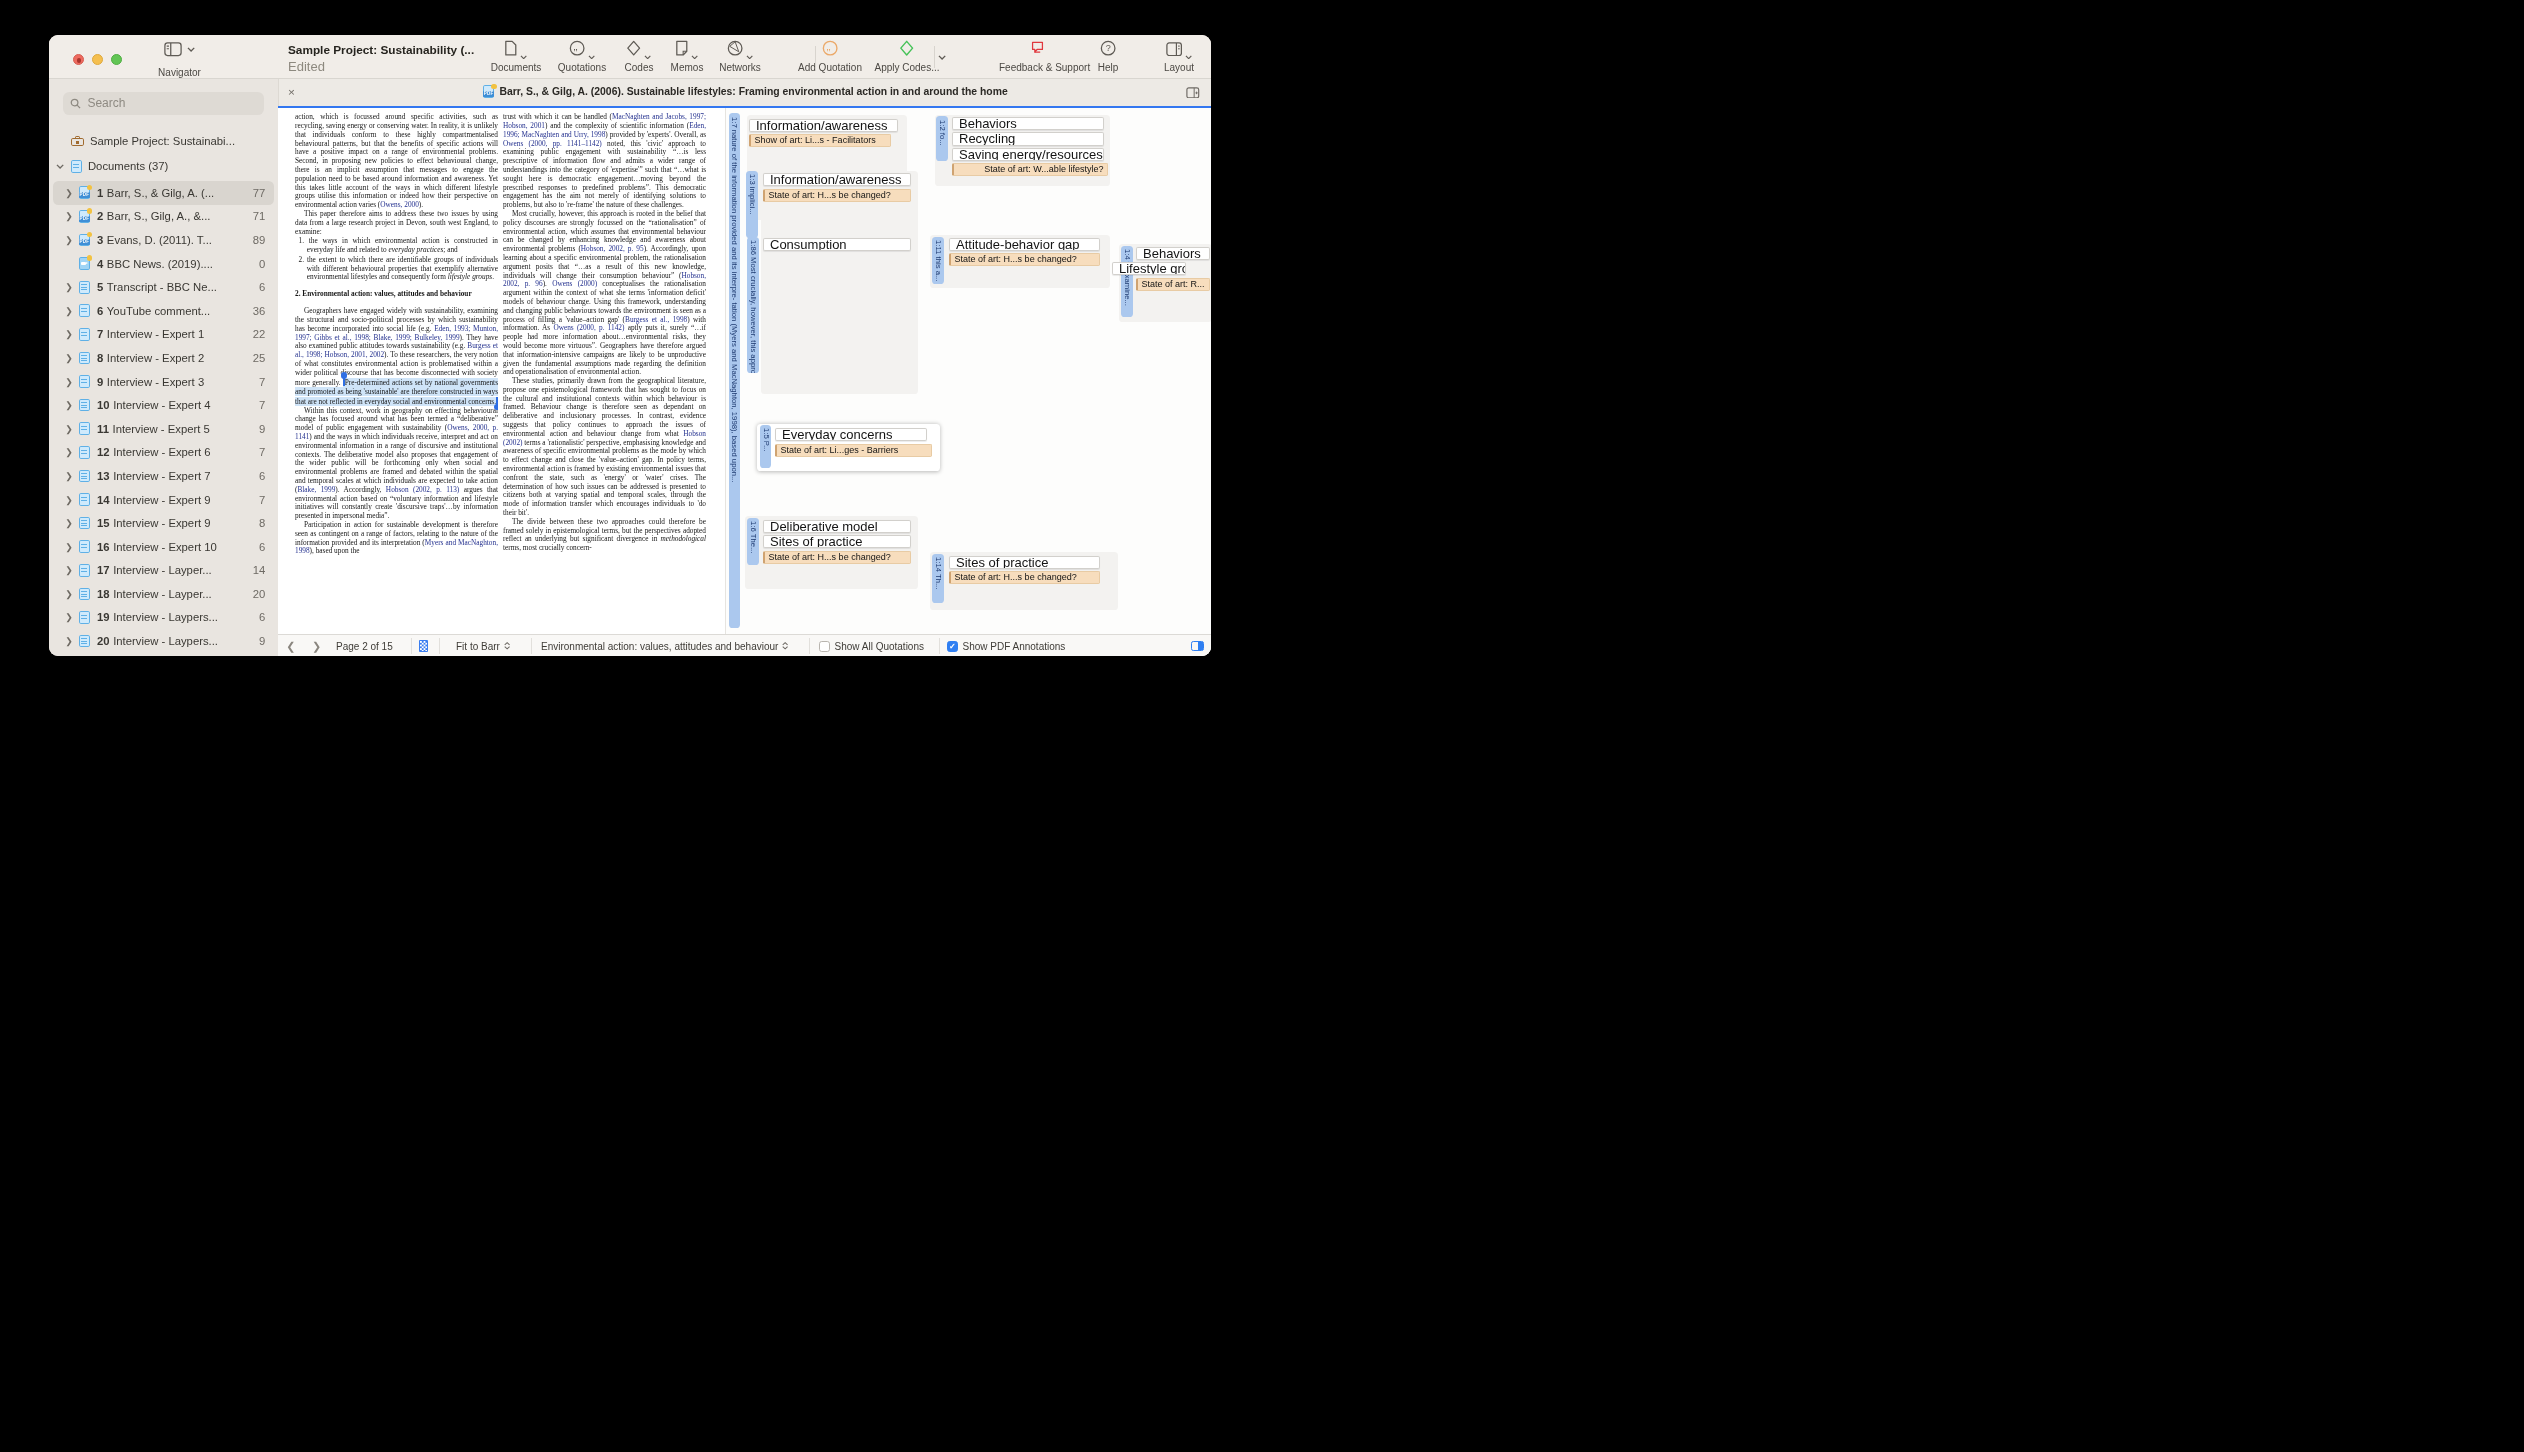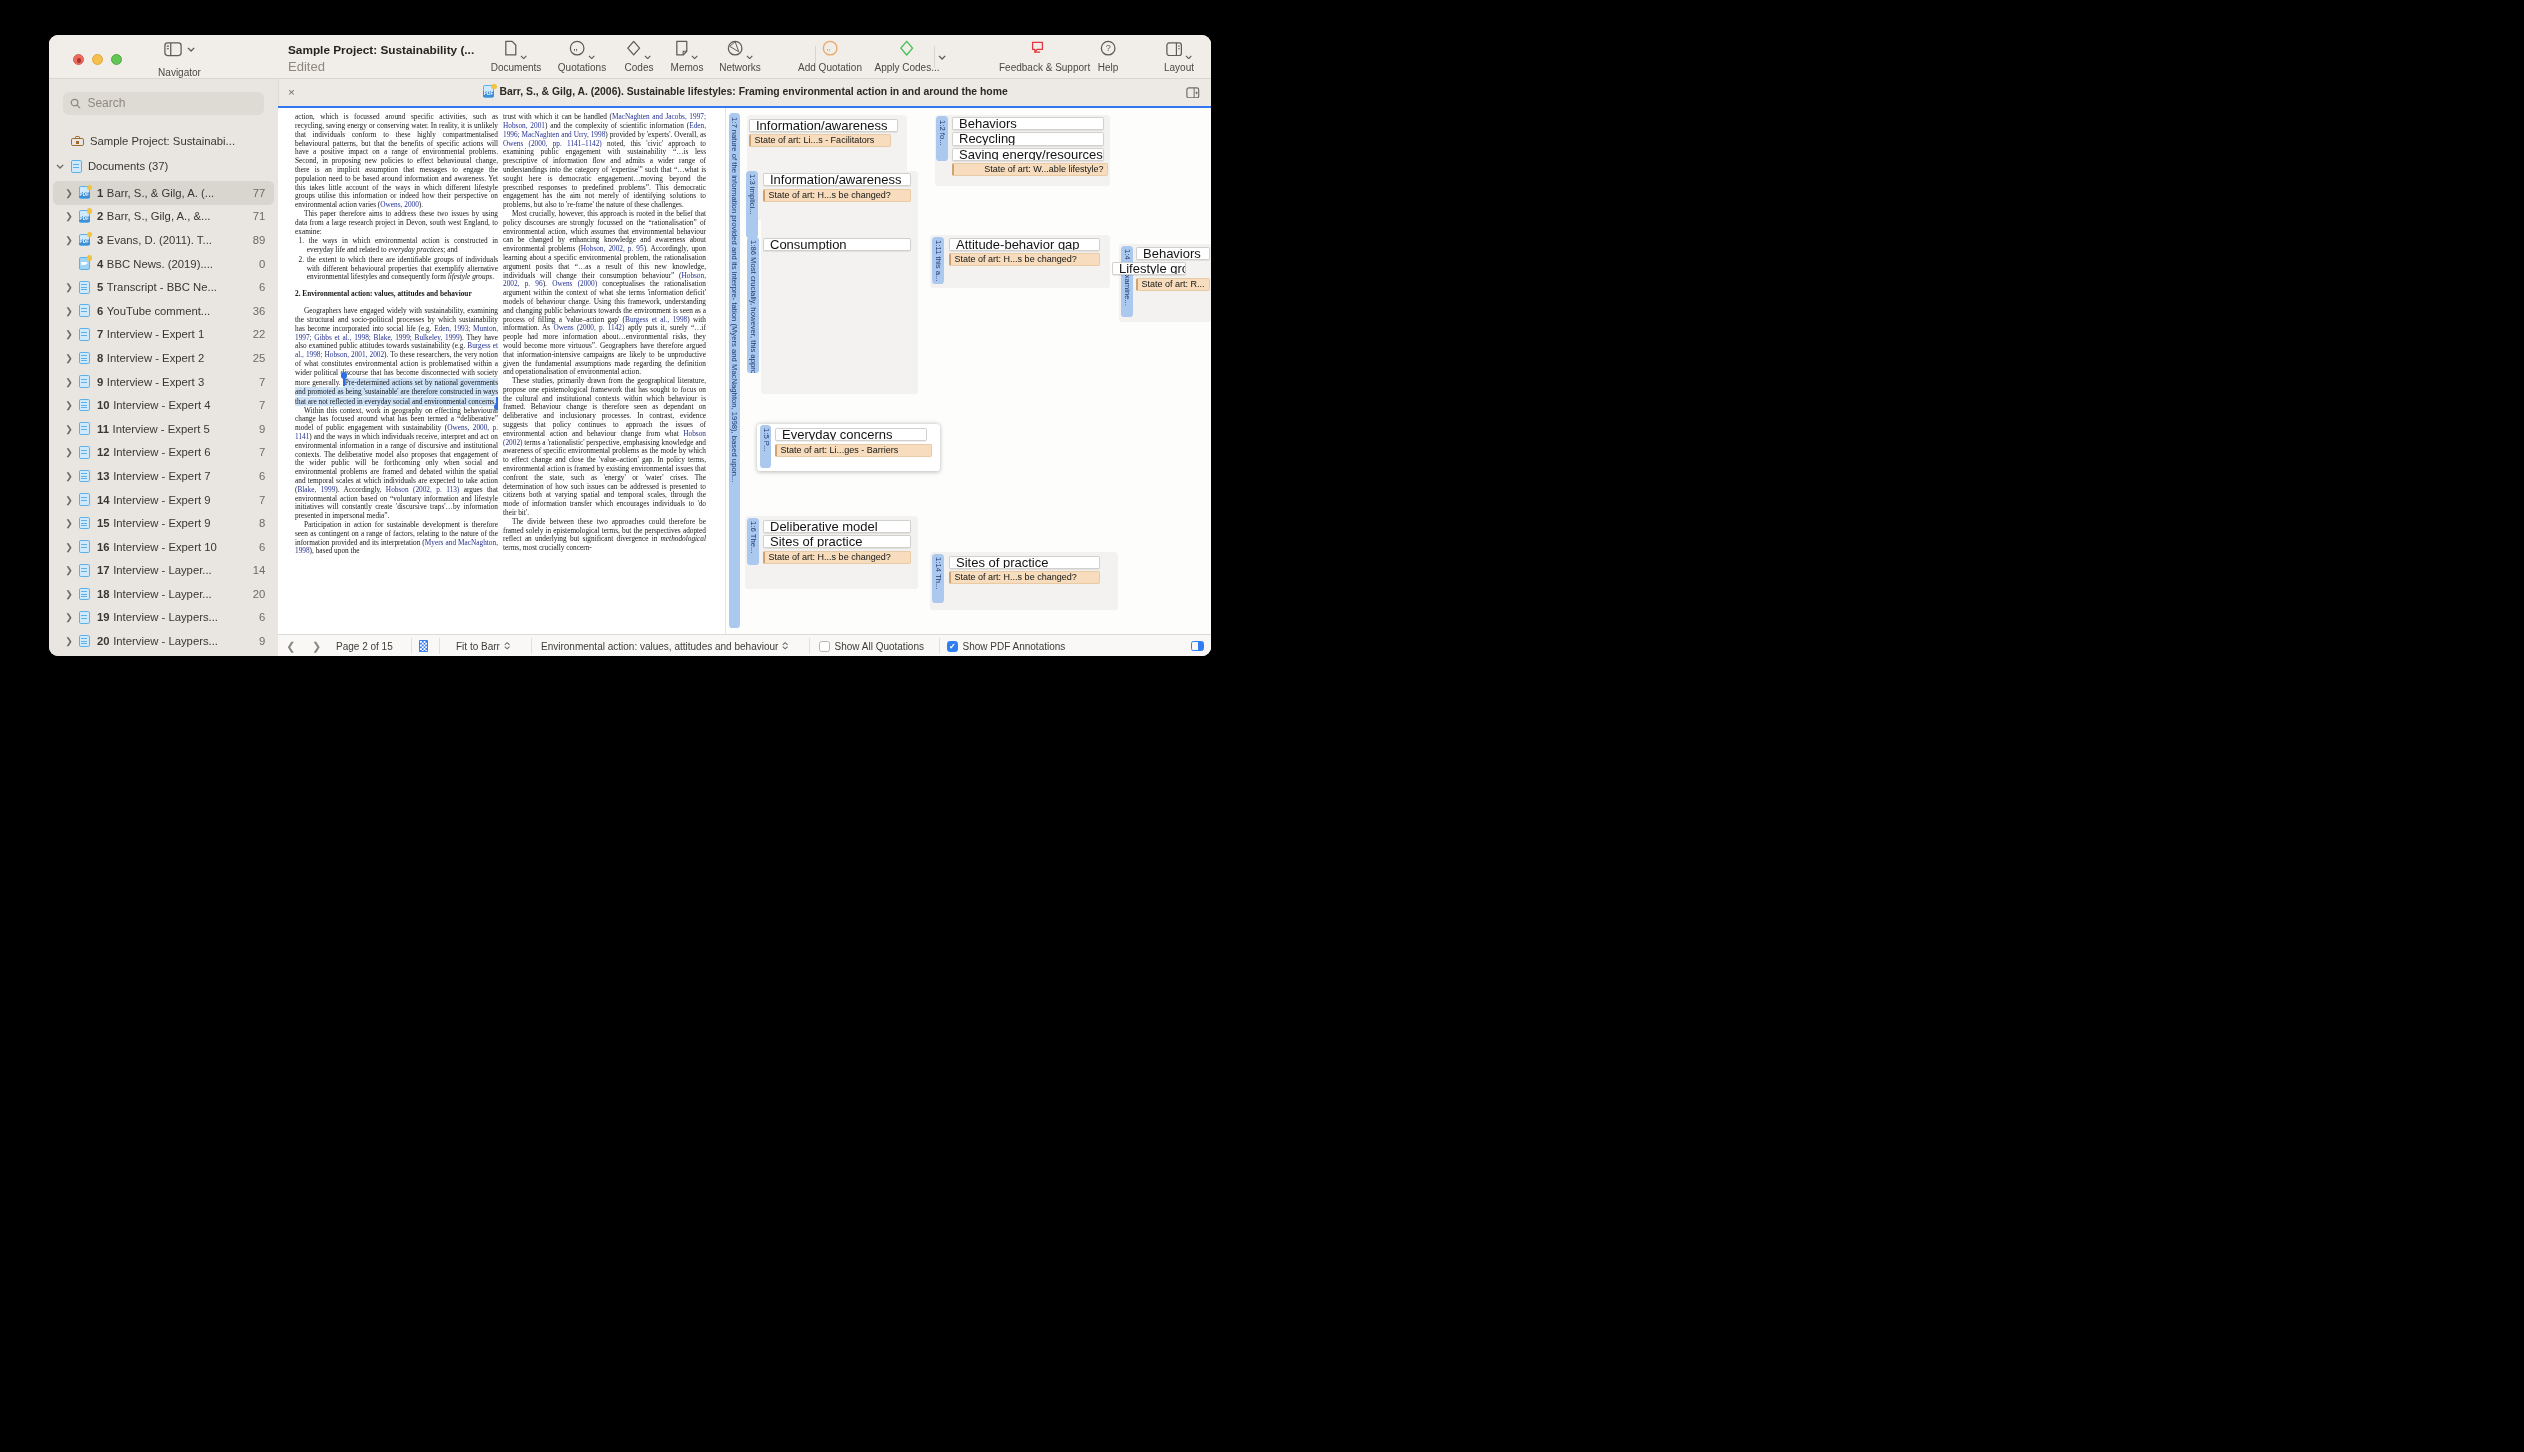--- a/index.html
+++ b/index.html
@@ -540,21 +540,21 @@
                 <p class="ind"><span>The divide between these two approaches could therefore be framed solely in epistemological terms, but the perspectives adopted reflect an underlying but significant divergence in </span><span class="it">methodological</span><span> terms, most crucially concern-</span></p>
               </div>
         </div>
         <div class="pageedge"></div>
         <div class="annots" id="annots">
               <div class="qbar" style="left: 2.7px; top: 5.4px; width: 11.8px; height: 515px;">
                 <span>1:7 nature of the information provided and its interpre- tation (Myers and MacNaghton, 1998), based upon...</span>
               </div>
               <div class="panel" style="left: 21px; top: 7.3px; width: 160px; height: 105px;"></div>
               <div class="codebox" style="left: 23px; top: 11px; width: 149px;">Information/awareness</div>
-              <div class="statebox" style="left: 23px; top: 26px; width: 142px;">State of art: Li...s - Facilitators</div>
+              <div class="statebox" style="left: 23px; top: 26px; width: 142px;">Show of art: Li...s - Facilitators</div>
               <div class="panel" style="left: 209px; top: 7.3px; width: 175px; height: 71px;"></div>
               <div class="qbar" style="left: 210px; top: 8.2px; width: 11.8px; height: 45px;">
                 <span>1:2 fo...</span>
               </div>
               <div class="codebox" style="left: 226px; top: 9px; width: 152px;">Behaviors</div>
               <div class="codebox" style="left: 226px; top: 24.5px; width: 152px;">Recycling</div>
               <div class="codebox" style="left: 226px; top: 40px; width: 152px;">Saving energy/resources</div>
               <div class="statebox" style="left: 226px; top: 55px; width: 156px; text-align: right;">State of art: W...able lifestyle?</div>
               <div class="panel" style="left: 35px; top: 63px; width: 157px; height: 76px;"></div>
               <div class="qbar" style="left: 20px; top: 63px; width: 11.8px; height: 67px;">

